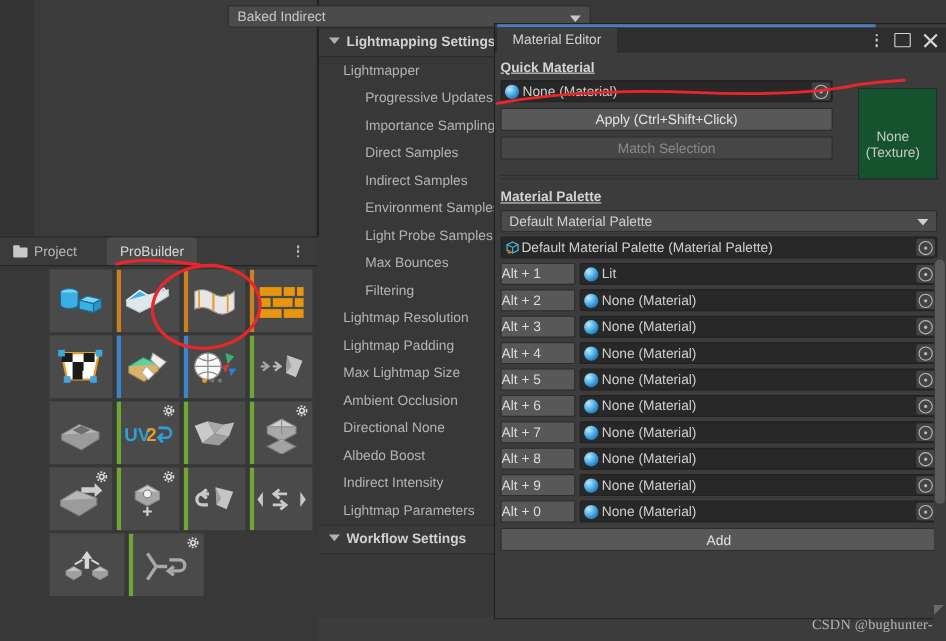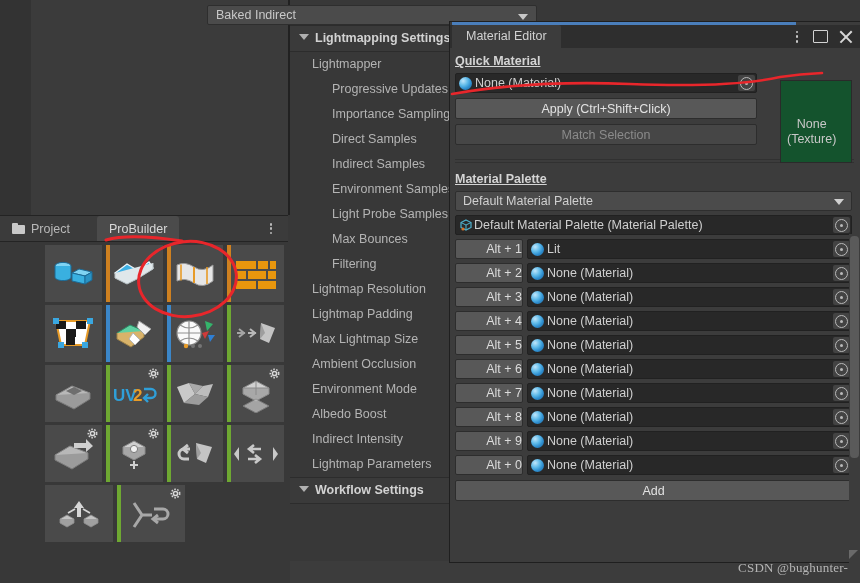--- a/index.html
+++ b/index.html
@@ -238,21 +238,21 @@
     position:absolute; right:7px; top:7px; width:0;height:0;
     border-left:5px solid transparent;border-right:5px solid transparent;
     border-top:6px solid #d0d0d0;
   }
 
   
   .mat-row { display:flex; align-items:center; gap:4px; margin-top:4px; }
   .alt-btn {
     width:68px; height:20px; flex:none;
     background:#585858; border:1px solid #2d2d2d; border-radius:2px;
-    display:flex;align-items:center;justify-content:flex-end;
+    display:flex;align-items:center;justify-content:flex-start;
     font-size:12.5px; color:#dcdcdc; box-sizing:border-box;
   }
   .mat-row .obj-field { flex:1; }
 
   #add-button-wrap { margin-top:5px; }
 
   
   #me-scrollbar-track {
     position:absolute; right:0; top:186px; width:11px; height:354px; background:#3c3c3c;
   }
@@ -297,21 +297,21 @@
         <div class="li-row indent2"><span>Direct Samples</span></div>
         <div class="li-row indent2"><span>Indirect Samples</span></div>
         <div class="li-row indent2"><span>Environment Samples</span></div>
         <div class="li-row indent2"><span>Light Probe Samples</span></div>
         <div class="li-row indent2"><span>Max Bounces</span></div>
         <div class="li-row indent2"><span>Filtering</span></div>
         <div class="li-row indent1"><span>Lightmap Resolution</span></div>
         <div class="li-row indent1"><span>Lightmap Padding</span></div>
         <div class="li-row indent1"><span>Max Lightmap Size</span></div>
         <div class="li-row indent1"><span>Ambient Occlusion</span></div>
-        <div class="li-row indent1"><span>Environment Mode</span></div>
+        <div class="li-row indent1"><span>Directional None</span></div>
         <div class="li-row indent1"><span>Albedo Boost</span></div>
         <div class="li-row indent1"><span>Indirect Intensity</span></div>
         <div class="li-row indent1"><span>Lightmap Parameters</span></div>
         <div class="li-row header"><span class="tri"></span><span>Workflow Settings</span></div>
       </div>
   </div>
   <div id="lighting-mode-dropdown">
     <span>Baked Indirect</span>
     <span class="caret"></span>
   </div>

